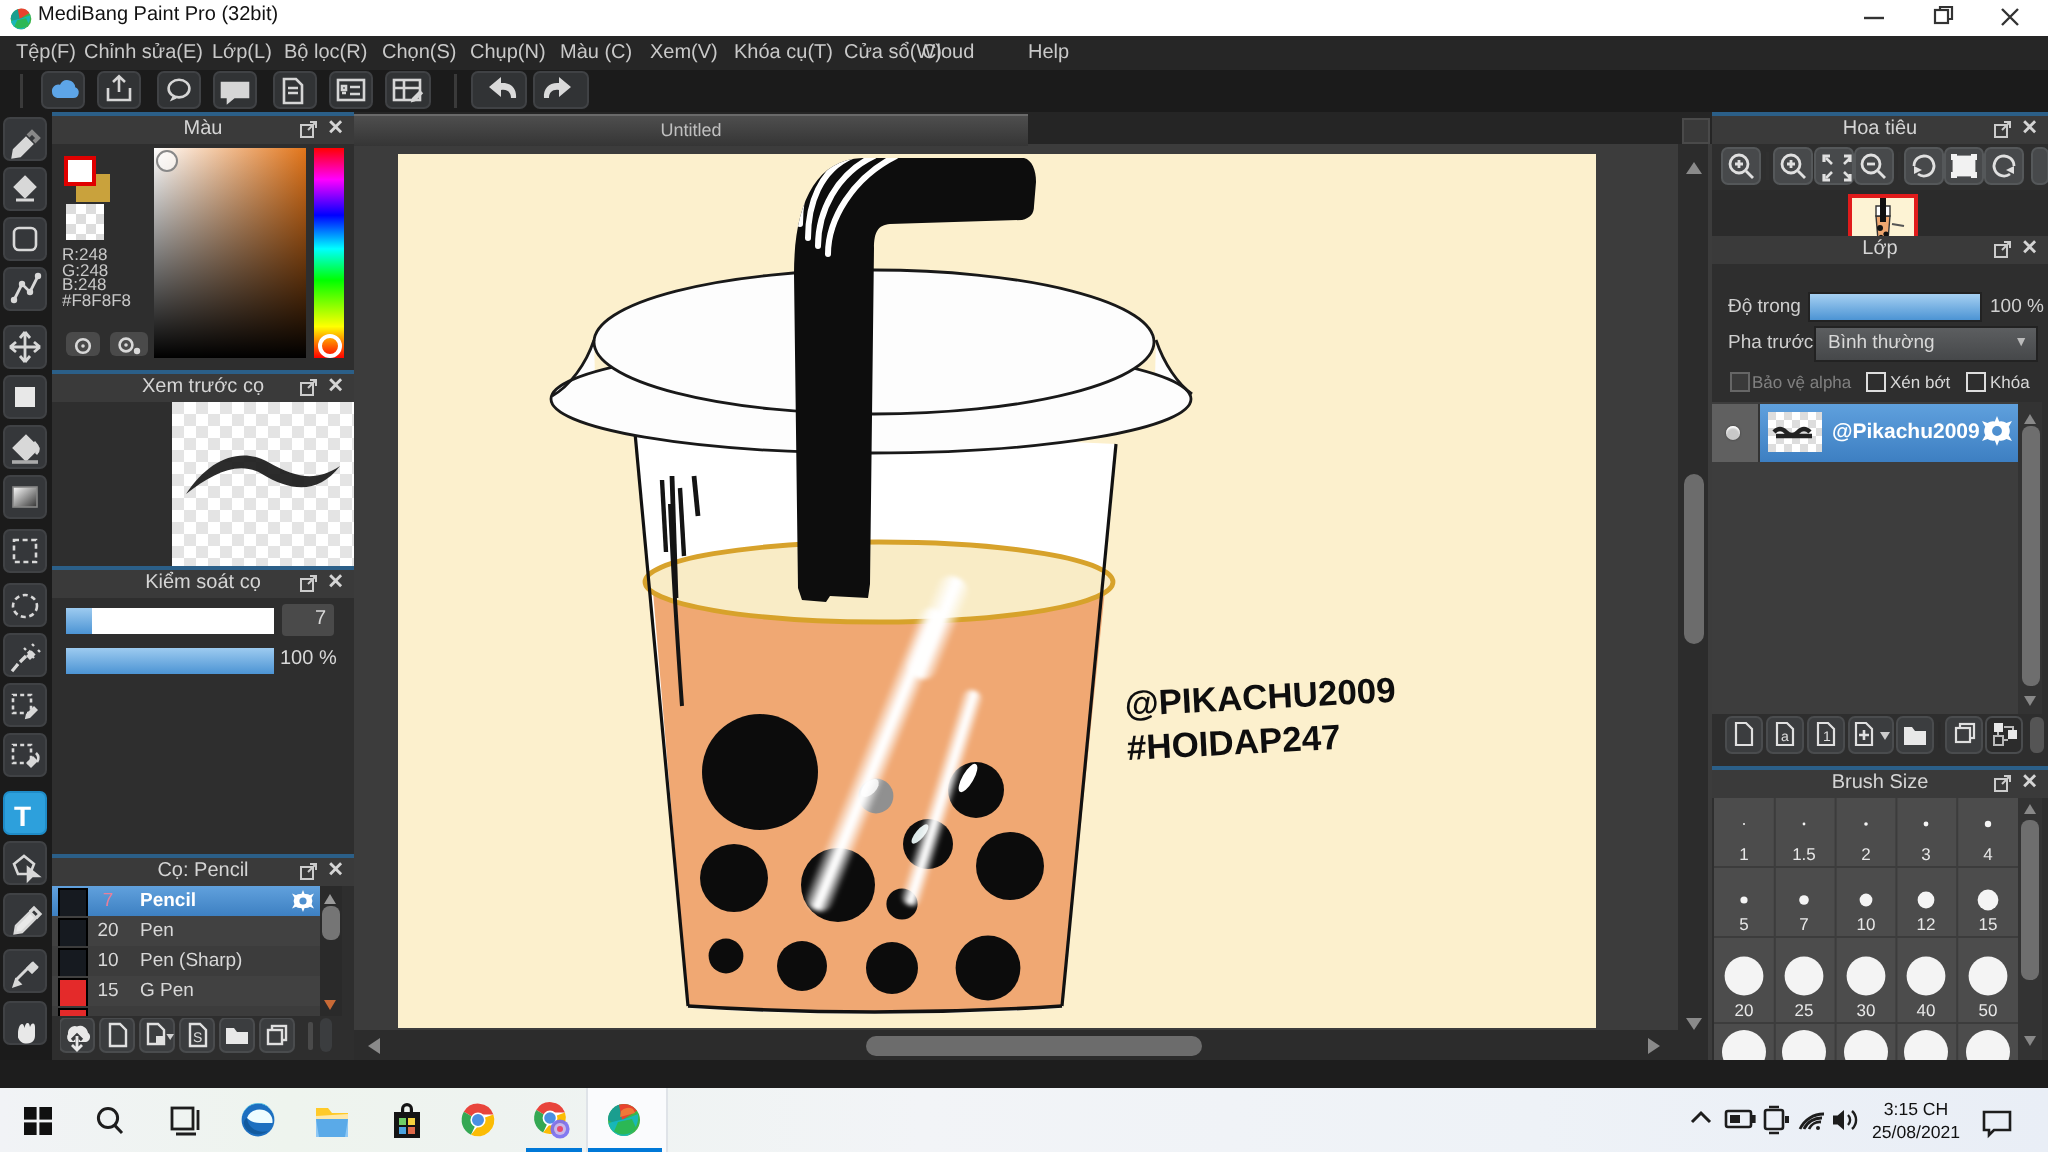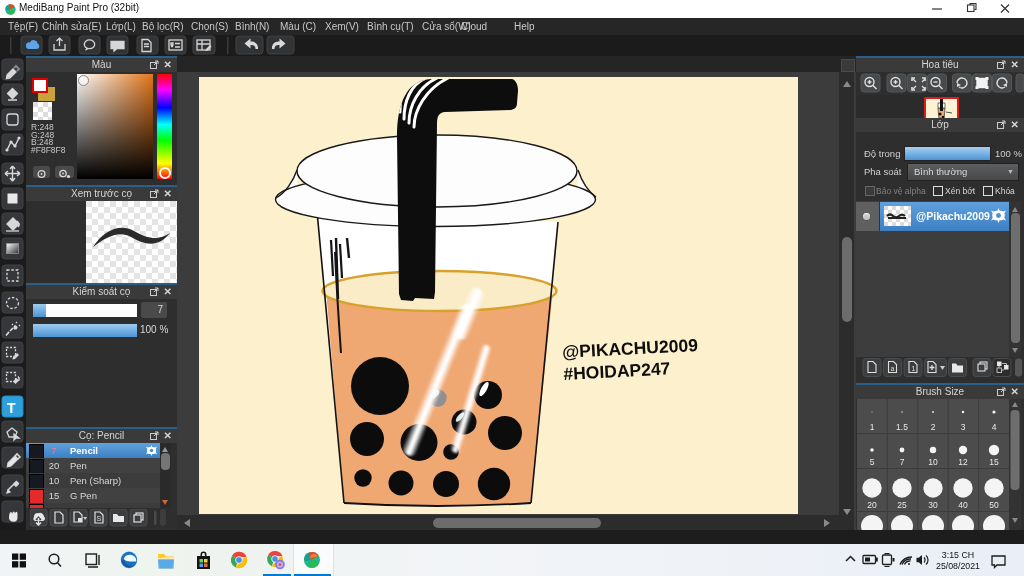--- a/index.html
+++ b/index.html
@@ -62,24 +62,24 @@
     <rect x="47.5" y="5" width="6.5" height="6.5" fill="#fff" stroke="#333" stroke-width="1.1"></rect>
     <path d="M50,5 v-1.5 h6 v6 h-1.8" fill="none" stroke="#333" stroke-width="1.1"></path>
     <path d="M81,4.5 L89,12.5 M89,4.5 L81,12.5" stroke="#333" stroke-width="1.2"></path>
   </svg>
   <div class="abs" id="menubar">
     <span style="left:8px">Tệp(F)</span>
     <span style="left:42px">Chỉnh sửa(E)</span>
     <span style="left:106px">Lớp(L)</span>
     <span style="left:142px">Bộ lọc(R)</span>
     <span style="left:191px">Chọn(S)</span>
-    <span style="left:235px">Bình(N)</span>
+    <span style="left:235px">Chụp(N)</span>
     <span style="left:280px">Màu (C)</span>
     <span style="left:325px">Xem(V)</span>
-    <span style="left:367px">Bình cụ(T)</span>
+    <span style="left:367px">Khóa cụ(T)</span>
     <span style="left:422px">Cửa sổ(W)</span>
     <span style="left:461px">Cloud</span>
     <span style="left:514px">Help</span>
   </div>
   <div class="abs" id="toolbar">
     <svg width="1024" height="21" viewBox="0 0 1024 21">
       <rect x="10" y="2" width="1.5" height="17" fill="#3a3a3a"></rect>
       <g fill="#313335" stroke="#404245">
         <rect x="21" y="1" width="21" height="18" rx="3"></rect>
           <rect x="49" y="1" width="21" height="18" rx="3"></rect>
@@ -325,20 +325,21 @@
         <rect x="0" y="0" width="17" height="17" rx="3" fill="#3b3d3f" stroke="#4a4c4e"></rect>
         <rect x="6" y="4" width="7" height="7" fill="none" stroke="#e0e0e0" stroke-width="1.2"></rect>
         <rect x="4" y="6" width="7" height="7" fill="#3b3d3f" stroke="#e0e0e0" stroke-width="1.2"></rect>
       </g>
       <rect x="124" y="2" width="2.5" height="14" rx="1" fill="#4a4a4a"></rect>
       <rect x="130" y="0" width="6" height="17" rx="3" fill="#3b3d3f"></rect>
     </svg>
   </div>
   <div class="abs" id="canvasarea">
     <div class="abs" id="tabbar"></div>
+    <div class="abs" id="tab">Untitled</div>
     <div class="abs" id="cream">
     <svg width="599" height="437" viewBox="0 0 599 437">
       <defs>
         <linearGradient id="streak" x1="0" y1="0" x2="1" y2="0">
           <stop offset="0" stop-color="#ffffff" stop-opacity="0.05"></stop>
           <stop offset="0.45" stop-color="#ffffff" stop-opacity="1"></stop>
           <stop offset="0.6" stop-color="#ffffff" stop-opacity="1"></stop>
           <stop offset="1" stop-color="#ffffff" stop-opacity="0.05"></stop>
         </linearGradient>
         <filter id="soft" x="-30%" y="-10%" width="160%" height="120%">
@@ -494,21 +495,21 @@
     <div class="phead" style="top:62px">Lớp
       <svg class="pico" style="right:18px" width="9" height="9" viewBox="0 0 9 9">
           <rect x="0.5" y="2.5" width="6" height="6" fill="none" stroke="#ccc"></rect>
           <path d="M4,5 L8,1 M5,1 L8,1 L8,4" stroke="#ccc" fill="none"></path>
         </svg>
       <span style="position:absolute;right:5px;top:0;font-weight:bold;">✕</span>
     </div>
     <div class="abs rlabel" style="left:8px;top:92px;">Độ trong</div>
     <div class="abs" style="left:48px;top:90px;width:85px;height:13px;background:linear-gradient(#a6d0f2,#4c94d4);border:1px solid #222;"></div>
     <div class="abs rlabel" style="left:139px;top:92px;">100 %</div>
-    <div class="abs rlabel" style="left:8px;top:110px;">Pha soát</div>
+    <div class="abs rlabel" style="left:8px;top:110px;">Pha trước</div>
     <div class="abs" style="left:51px;top:107px;width:110px;height:16px;background:linear-gradient(#5c5e60,#46484a);border:1px solid #222;color:#d8d8d8;font-size:9.5px;line-height:16px;">
       <span style="padding-left:6px;">Bình thường</span>
       <span style="position:absolute;right:4px;top:0px;font-size:7px;color:#bbb;">▼</span>
     </div>
     <div class="abs" style="left:9px;top:130px;width:8px;height:8px;border:1px solid #666;background:#3a3a3a;"></div>
     <div class="abs rchk" style="left:20px;top:130px;color:#808080;">Bảo vệ alpha</div>
     <div class="abs" style="left:77px;top:130px;width:8px;height:8px;border:1px solid #ddd;background:#2e2e2e;"></div>
     <div class="abs rchk" style="left:89px;top:130px;">Xén bớt</div>
     <div class="abs" style="left:127px;top:130px;width:8px;height:8px;border:1px solid #ddd;background:#2e2e2e;"></div>
     <div class="abs rchk" style="left:139px;top:130px;">Khóa</div>

